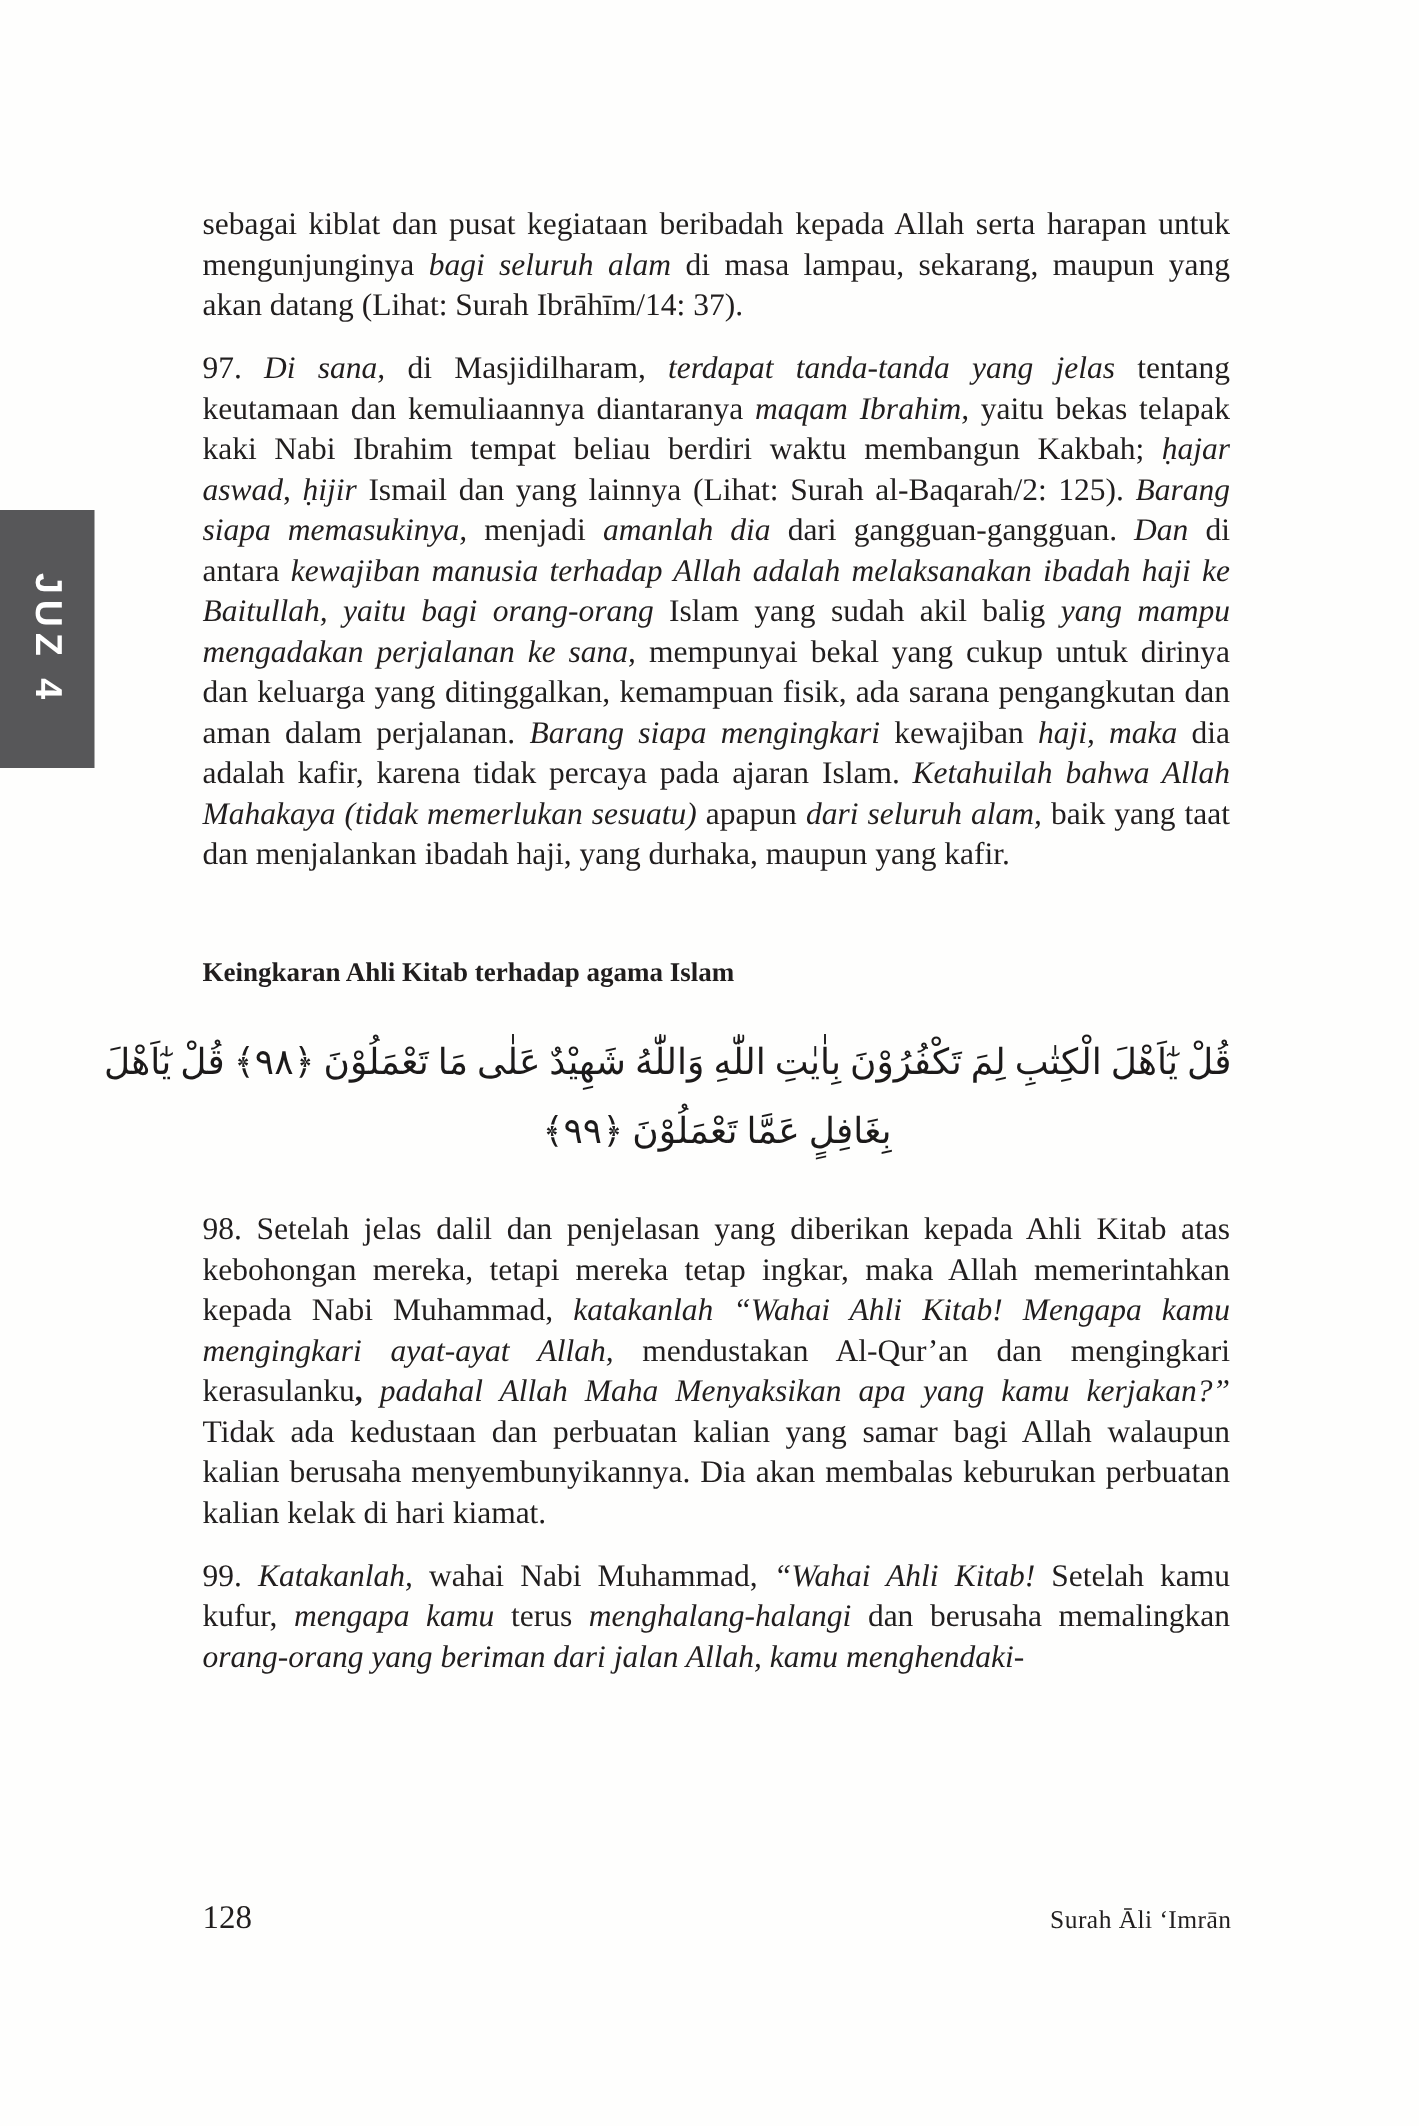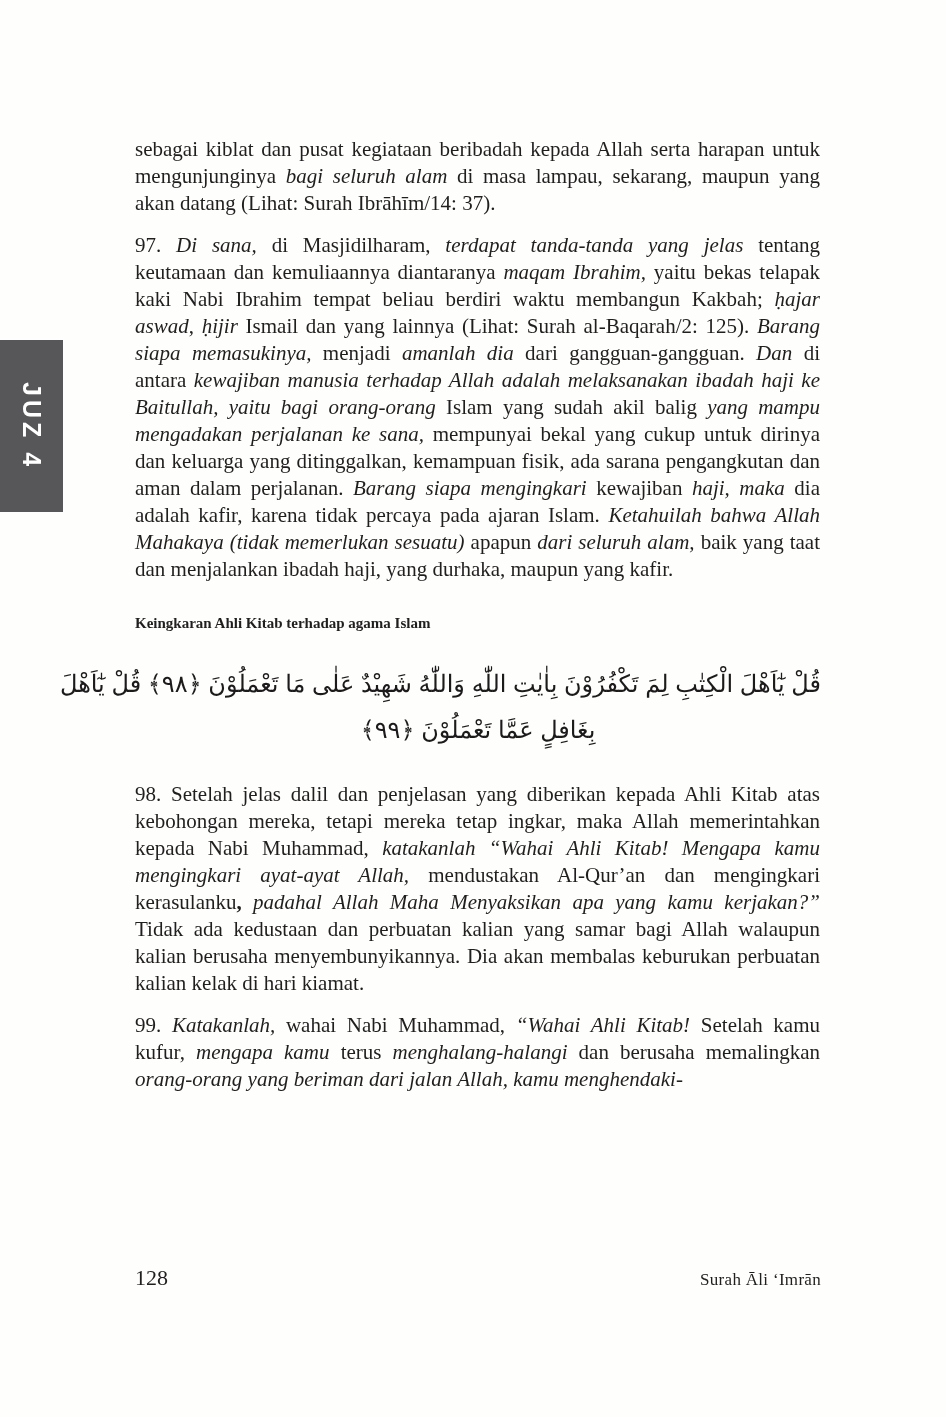--- a/index.html
+++ b/index.html
@@ -43,29 +43,29 @@
   }
   .para {
     margin: 0 1px 15px 0;
     font-size: 21px;
     line-height: 27px;
     text-align: justify;
   }
   .para .it { font-style: italic; }
   .para .bd { font-weight: bold; }
   .heading {
-    margin: 27px 0 24px 0;
-    font-size: 15px;
+    margin: 52px 0 24px 0;
+    font-size: 18px;
     font-weight: bold;
     line-height: 27px;
   }
   .arabic {
     direction: rtl;
     unicode-bidi: embed;
-    font-family: Liberation Sans, sans-serif;
+    font-family: Liberation Serif, serif;
     font-size: 24px;
     line-height: 46px;
     text-align: center;
     margin: 4px 0 28px 0;
     color: #1c1a1a;
   }
   .ar-line { white-space: nowrap; }
   .footer {
     position: absolute;
     left: 135px;

